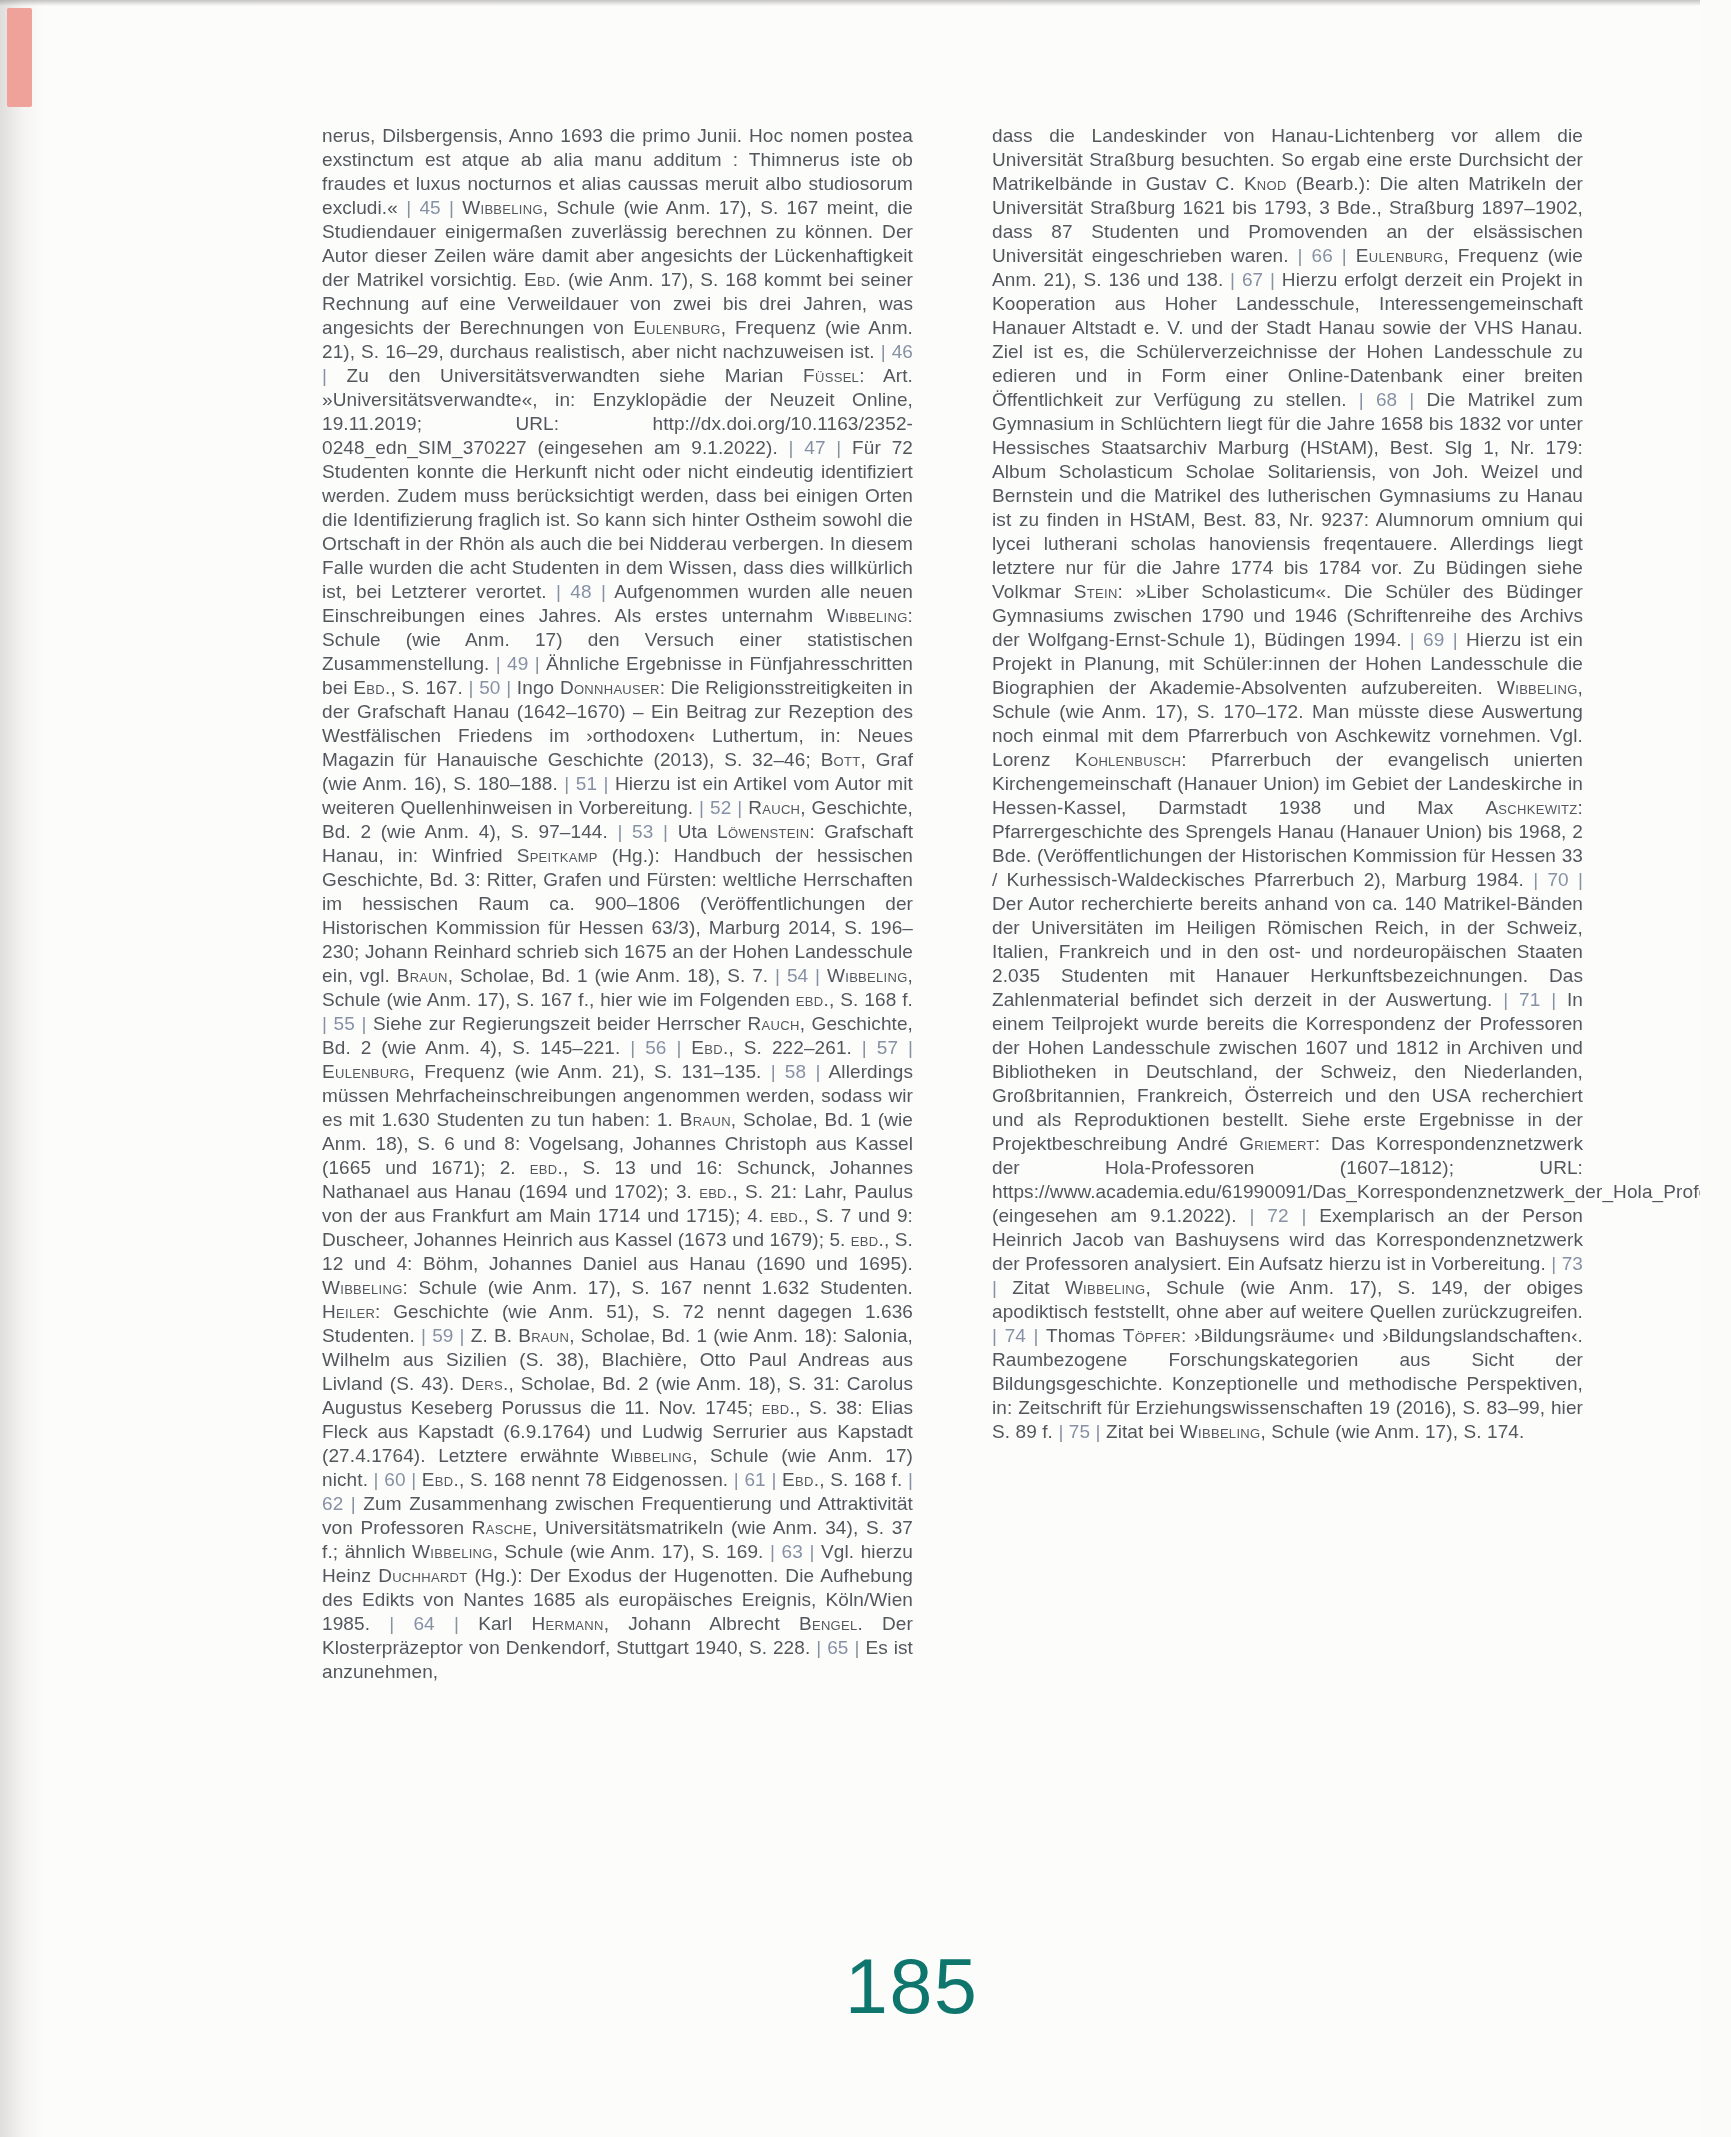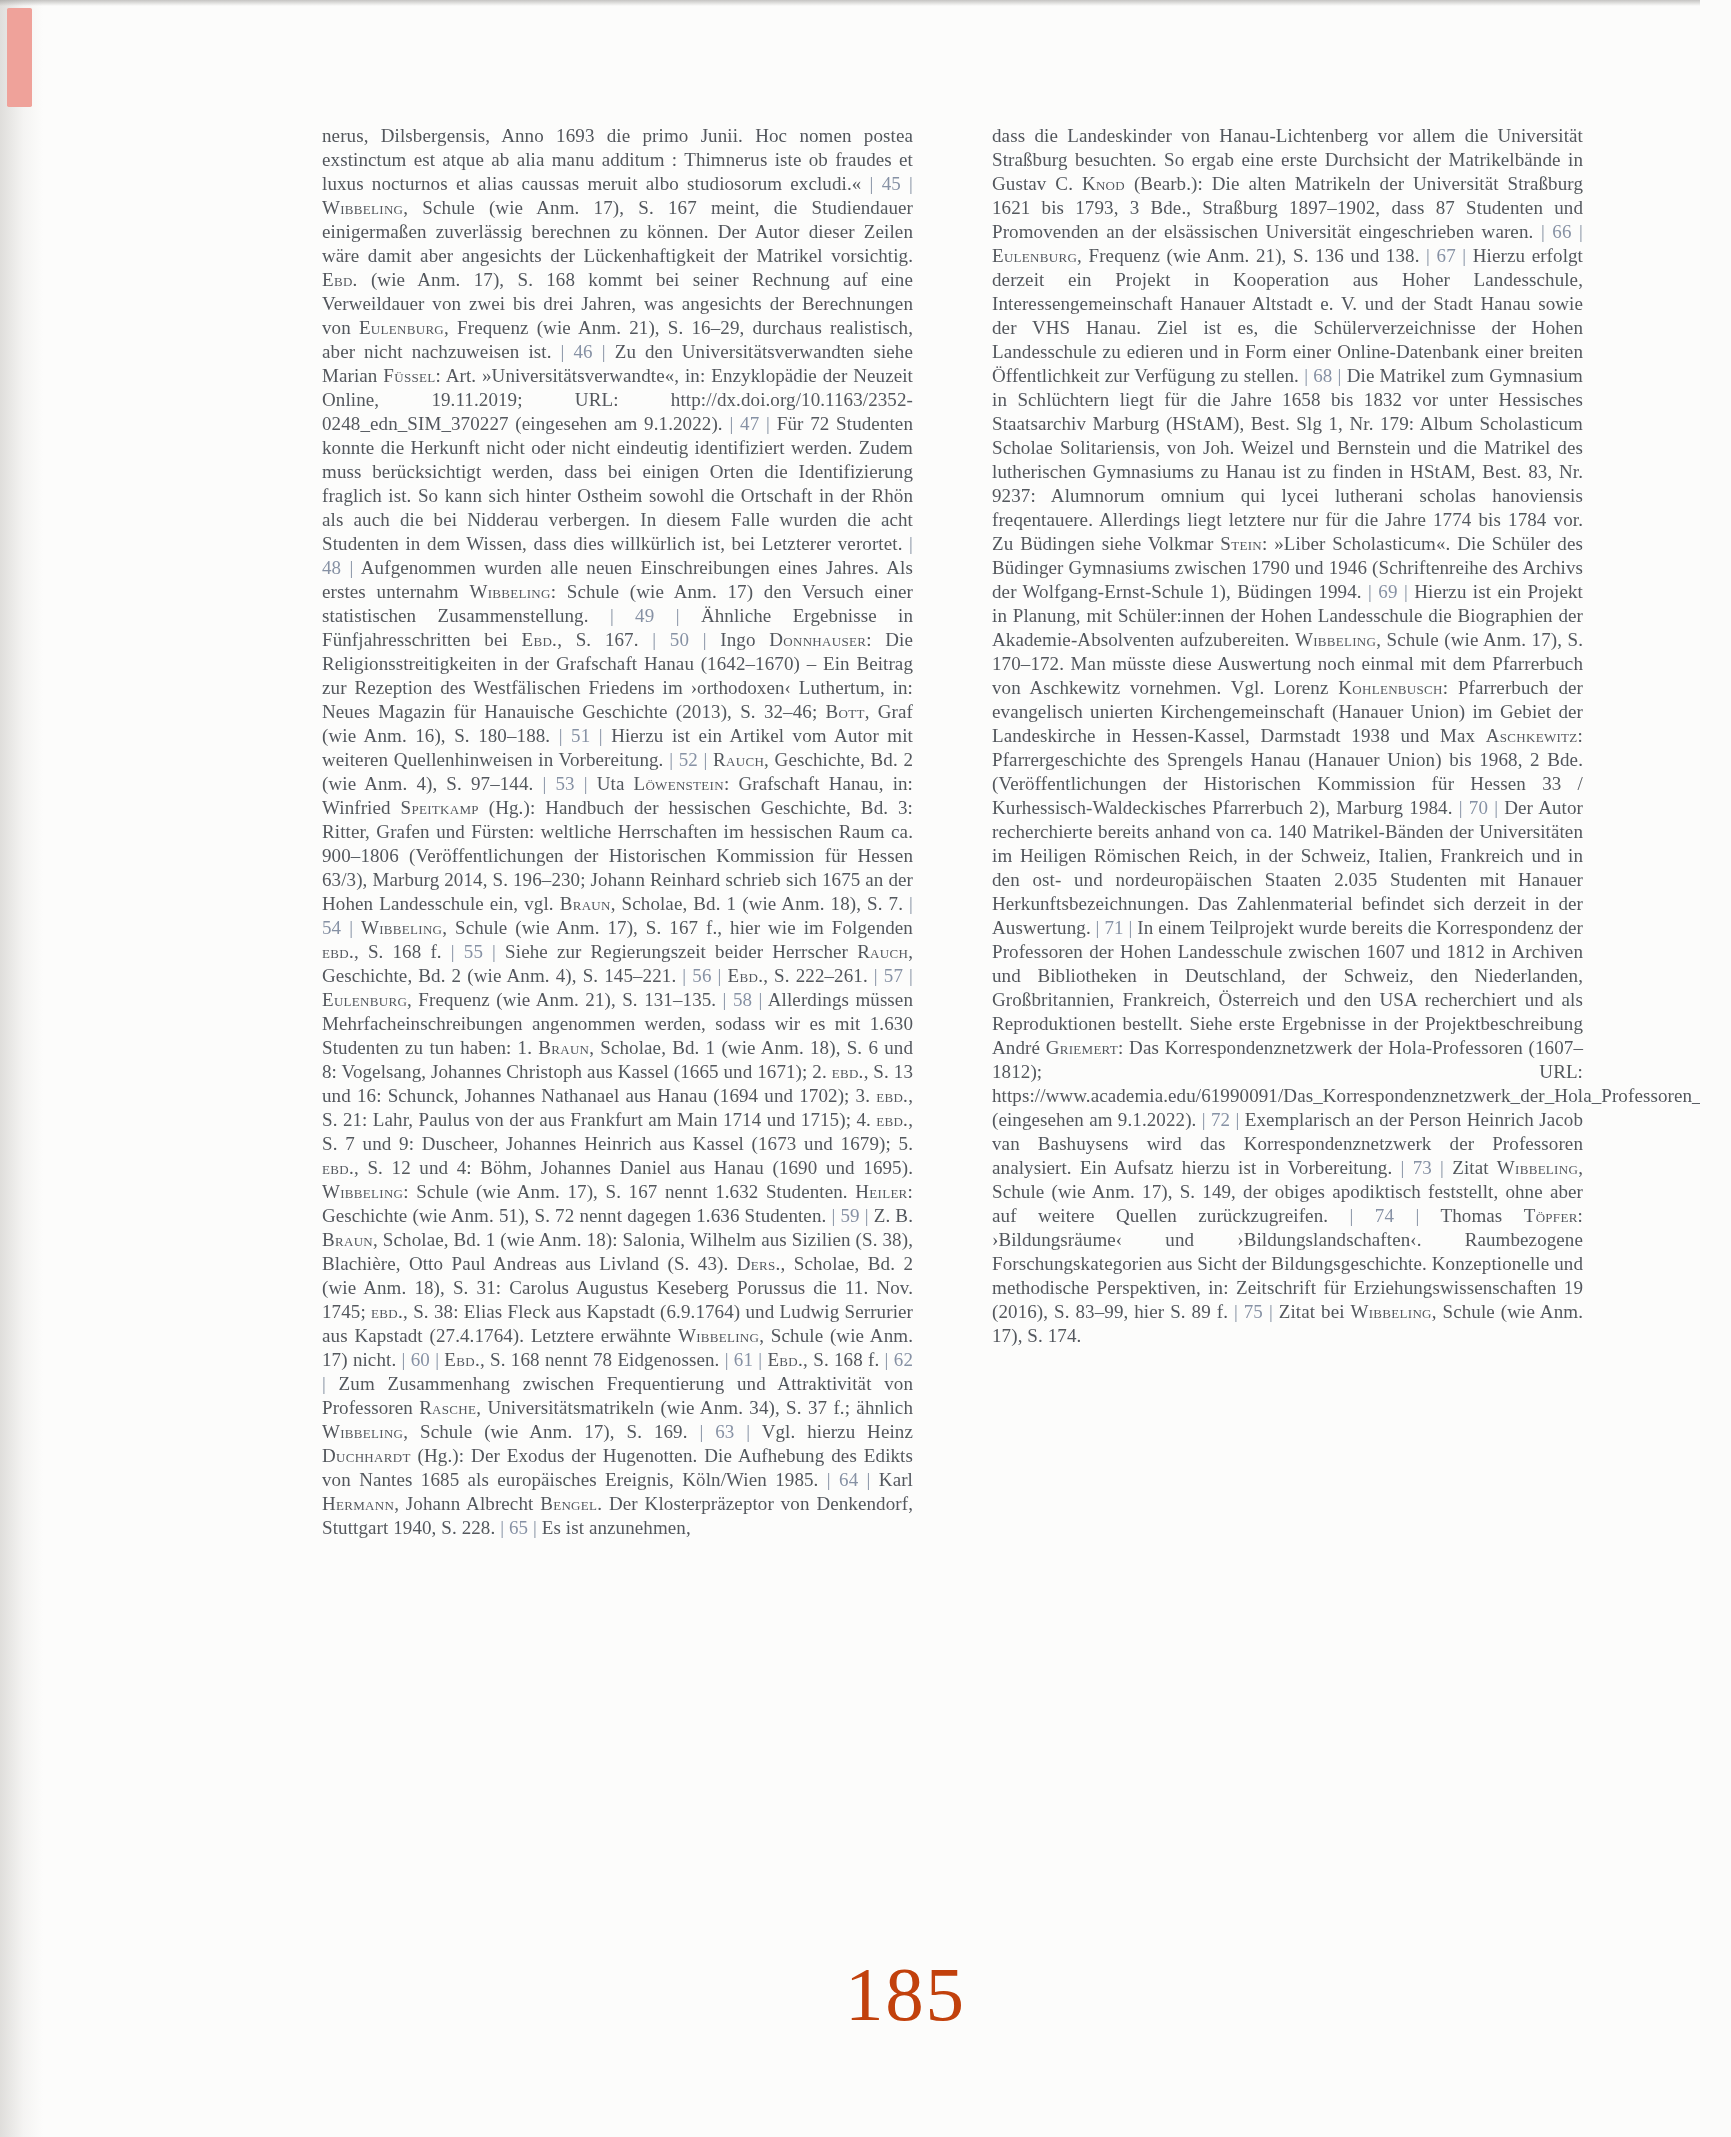--- a/index.html
+++ b/index.html
@@ -6,21 +6,21 @@
     margin: 0;
     padding: 0;
     background: #fbfbfa;
   }
   #page {
     position: relative;
     width: 1700px;
     height: 2137px;
     background: #fcfcfb;
     overflow: hidden;
-    font-family: Liberation Serif, serif;
+    font-family: Liberation Sans, sans-serif;
   }
   
   #edge-left {
     position: absolute; left: 0; top: 0; width: 43px; height: 2137px;
     background: linear-gradient(to right, rgba(176,172,167,0.38), rgba(210,207,203,0.18) 55%, rgba(255,255,255,0));
     pointer-events: none;
   }
   #edge-top {
     position: absolute; left: 0; top: 0; width: 1732px; height: 5.8px;
     background: linear-gradient(to bottom, rgba(130,128,125,0.45), rgba(255,255,255,0));
@@ -64,15 +64,15 @@
 <body>
 
 <div id="page" style="background: rgb(252, 252, 251);">
   <div id="edge-left"></div>
   <div id="edge-top"></div>
   <div id="corner-mark" style="background: rgb(239, 162, 154);"></div>
 
   <div id="col-left" class="col">nerus, Dilsbergensis, Anno 1693 die primo Junii. Hoc nomen postea exstinctum est atque ab alia manu additum : Thimnerus iste ob fraudes et luxus nocturnos et alias caussas meruit albo studiosorum excludi.« <span class="fn-num">| 45 |</span> <span class="sc">Wibbeling</span>, Schule (wie Anm. 17), S. 167 meint, die Studiendauer einigermaßen zuverlässig berechnen zu können. Der Autor dieser Zeilen wäre damit aber angesichts der Lückenhaftigkeit der Matrikel vorsichtig. <span class="sc">Ebd.</span> (wie Anm. 17), S. 168 kommt bei seiner Rechnung auf eine Verweildauer von zwei bis drei Jahren, was angesichts der Berechnungen von <span class="sc">Eulenburg</span>, Frequenz (wie Anm. 21), S. 16–29, durchaus realistisch, aber nicht nachzuweisen ist. <span class="fn-num">| 46 |</span> Zu den Universitätsverwandten siehe Marian <span class="sc">Füssel</span>: Art. »Universitätsverwandte«, in: Enzyklopädie der Neuzeit Online, 19.11.2019; URL: http://dx.doi.org/10.1163/2352-0248_edn_SIM_370227 (eingesehen am 9.1.2022). <span class="fn-num">| 47 |</span> Für 72 Studenten konnte die Herkunft nicht oder nicht eindeutig identifiziert werden. Zudem muss berücksichtigt werden, dass bei einigen Orten die Identifizierung fraglich ist. So kann sich hinter Ostheim sowohl die Ortschaft in der Rhön als auch die bei Nidderau verbergen. In diesem Falle wurden die acht Studenten in dem Wissen, dass dies willkürlich ist, bei Letzterer verortet. <span class="fn-num">| 48 |</span> Aufgenommen wurden alle neuen Einschreibungen eines Jahres. Als erstes unternahm <span class="sc">Wibbeling</span>: Schule (wie Anm. 17) den Versuch einer statistischen Zusammenstellung. <span class="fn-num">| 49 |</span> Ähnliche Ergebnisse in Fünfjahresschritten bei <span class="sc">Ebd.</span>, S. 167. <span class="fn-num">| 50 |</span> Ingo <span class="sc">Donnhauser</span>: Die Religionsstreitigkeiten in der Grafschaft Hanau (1642–1670) – Ein Beitrag zur Rezeption des Westfälischen Friedens im ›orthodoxen‹ Luthertum, in: Neues Magazin für Hanauische Geschichte (2013), S. 32–46; <span class="sc">Bott</span>, Graf (wie Anm. 16), S. 180–188. <span class="fn-num">| 51 |</span> Hierzu ist ein Artikel vom Autor mit weiteren Quellenhinweisen in Vorbereitung. <span class="fn-num">| 52 |</span> <span class="sc">Rauch</span>, Geschichte, Bd. 2 (wie Anm. 4), S. 97–144. <span class="fn-num">| 53 |</span> Uta <span class="sc">Löwenstein</span>: Grafschaft Hanau, in: Winfried <span class="sc">Speitkamp</span> (Hg.): Handbuch der hessischen Geschichte, Bd. 3: Ritter, Grafen und Fürsten: weltliche Herrschaften im hessischen Raum ca. 900–1806 (Veröffentlichungen der Historischen Kommission für Hessen 63/3), Marburg 2014, S. 196–230; Johann Reinhard schrieb sich 1675 an der Hohen Landesschule ein, vgl. <span class="sc">Braun</span>, Scholae, Bd. 1 (wie Anm. 18), S. 7. <span class="fn-num">| 54 |</span> <span class="sc">Wibbeling</span>, Schule (wie Anm. 17), S. 167 f., hier wie im Folgenden <span class="sc">ebd.</span>, S. 168 f. <span class="fn-num">| 55 |</span> Siehe zur Regierungszeit beider Herrscher <span class="sc">Rauch</span>, Geschichte, Bd. 2 (wie Anm. 4), S. 145–221. <span class="fn-num">| 56 |</span> <span class="sc">Ebd.</span>, S. 222–261. <span class="fn-num">| 57 |</span> <span class="sc">Eulenburg</span>, Frequenz (wie Anm. 21), S. 131–135. <span class="fn-num">| 58 |</span> Allerdings müssen Mehrfacheinschreibungen angenommen werden, sodass wir es mit 1.630 Studenten zu tun haben: 1. <span class="sc">Braun</span>, Scholae, Bd. 1 (wie Anm. 18), S. 6 und 8: Vogelsang, Johannes Christoph aus Kassel (1665 und 1671); 2. <span class="sc">ebd.</span>, S. 13 und 16: Schunck, Johannes Nathanael aus Hanau (1694 und 1702); 3. <span class="sc">ebd.</span>, S. 21: Lahr, Paulus von der aus Frankfurt am Main 1714 und 1715); 4. <span class="sc">ebd.</span>, S. 7 und 9: Duscheer, Johannes Heinrich aus Kassel (1673 und 1679); 5. <span class="sc">ebd.</span>, S. 12 und 4: Böhm, Johannes Daniel aus Hanau (1690 und 1695). <span class="sc">Wibbeling</span>: Schule (wie Anm. 17), S. 167 nennt 1.632 Studenten. <span class="sc">Heiler</span>: Geschichte (wie Anm. 51), S. 72 nennt dagegen 1.636 Studenten. <span class="fn-num">| 59 |</span> Z. B. <span class="sc">Braun</span>, Scholae, Bd. 1 (wie Anm. 18): Salonia, Wilhelm aus Sizilien (S. 38), Blachière, Otto Paul Andreas aus Livland (S. 43). <span class="sc">Ders.</span>, Scholae, Bd. 2 (wie Anm. 18), S. 31: Carolus Augustus Keseberg Porussus die 11. Nov. 1745; <span class="sc">ebd.</span>, S. 38: Elias Fleck aus Kapstadt (6.9.1764) und Ludwig Serrurier aus Kapstadt (27.4.1764). Letztere erwähnte <span class="sc">Wibbeling</span>, Schule (wie Anm. 17) nicht. <span class="fn-num">| 60 |</span> <span class="sc">Ebd.</span>, S. 168 nennt 78 Eidgenossen. <span class="fn-num">| 61 |</span> <span class="sc">Ebd.</span>, S. 168 f. <span class="fn-num">| 62 |</span> Zum Zusammenhang zwischen Frequentierung und Attraktivität von Professoren <span class="sc">Rasche</span>, Universitätsmatrikeln (wie Anm. 34), S. 37 f.; ähnlich <span class="sc">Wibbeling</span>, Schule (wie Anm. 17), S. 169. <span class="fn-num">| 63 |</span> Vgl. hierzu Heinz <span class="sc">Duchhardt</span> (Hg.): Der Exodus der Hugenotten. Die Aufhebung des Edikts von Nantes 1685 als europäisches Ereignis, Köln/Wien 1985. <span class="fn-num">| 64 |</span> Karl <span class="sc">Hermann</span>, Johann Albrecht <span class="sc">Bengel</span>. Der Klosterpräzeptor von Denkendorf, Stuttgart 1940, S. 228. <span class="fn-num">| 65 |</span> Es ist anzunehmen,</div>
   <div id="col-right" class="col">dass die Landeskinder von Hanau-Lichtenberg vor allem die Universität Straßburg besuchten. So ergab eine erste Durchsicht der Matrikelbände in Gustav C. <span class="sc">Knod</span> (Bearb.): Die alten Matrikeln der Universität Straßburg 1621 bis 1793, 3 Bde., Straßburg 1897–1902, dass 87 Studenten und Promovenden an der elsässischen Universität eingeschrieben waren. <span class="fn-num">| 66 |</span> <span class="sc">Eulenburg</span>, Frequenz (wie Anm. 21), S. 136 und 138. <span class="fn-num">| 67 |</span> Hierzu erfolgt derzeit ein Projekt in Kooperation aus Hoher Landesschule, Interessengemeinschaft Hanauer Altstadt e. V. und der Stadt Hanau sowie der VHS Hanau. Ziel ist es, die Schülerverzeichnisse der Hohen Landesschule zu edieren und in Form einer Online-Datenbank einer breiten Öffentlichkeit zur Verfügung zu stellen. <span class="fn-num">| 68 |</span> Die Matrikel zum Gymnasium in Schlüchtern liegt für die Jahre 1658 bis 1832 vor unter Hessisches Staatsarchiv Marburg (HStAM), Best. Slg 1, Nr. 179: Album Scholasticum Scholae Solitariensis, von Joh. Weizel und Bernstein und die Matrikel des lutherischen Gymnasiums zu Hanau ist zu finden in HStAM, Best. 83, Nr. 9237: Alumnorum omnium qui lycei lutherani scholas hanoviensis freqentauere. Allerdings liegt letztere nur für die Jahre 1774 bis 1784 vor. Zu Büdingen siehe Volkmar <span class="sc">Stein</span>: »Liber Scholasticum«. Die Schüler des Büdinger Gymnasiums zwischen 1790 und 1946 (Schriftenreihe des Archivs der Wolfgang-Ernst-Schule 1), Büdingen 1994. <span class="fn-num">| 69 |</span> Hierzu ist ein Projekt in Planung, mit Schüler:innen der Hohen Landesschule die Biographien der Akademie-Absolventen aufzubereiten. <span class="sc">Wibbeling</span>, Schule (wie Anm. 17), S. 170–172. Man müsste diese Auswertung noch einmal mit dem Pfarrerbuch von Aschkewitz vornehmen. Vgl. Lorenz <span class="sc">Kohlenbusch</span>: Pfarrerbuch der evangelisch unierten Kirchengemeinschaft (Hanauer Union) im Gebiet der Landeskirche in Hessen-Kassel, Darmstadt 1938 und Max <span class="sc">Aschkewitz</span>: Pfarrergeschichte des Sprengels Hanau (Hanauer Union) bis 1968, 2 Bde. (Veröffentlichungen der Historischen Kommission für Hessen 33 / Kurhessisch-Waldeckisches Pfarrerbuch 2), Marburg 1984. <span class="fn-num">| 70 |</span> Der Autor recherchierte bereits anhand von ca. 140 Matrikel-Bänden der Universitäten im Heiligen Römischen Reich, in der Schweiz, Italien, Frankreich und in den ost- und nordeuropäischen Staaten 2.035 Studenten mit Hanauer Herkunftsbezeichnungen. Das Zahlenmaterial befindet sich derzeit in der Auswertung. <span class="fn-num">| 71 |</span> In einem Teilprojekt wurde bereits die Korrespondenz der Professoren der Hohen Landesschule zwischen 1607 und 1812 in Archiven und Bibliotheken in Deutschland, der Schweiz, den Niederlanden, Großbritannien, Frankreich, Österreich und den USA recherchiert und als Reproduktionen bestellt. Siehe erste Ergebnisse in der Projektbeschreibung André <span class="sc">Griemert</span>: Das Korrespondenznetzwerk der Hola-Professoren (1607–1812); URL: https://www.academia.edu/61990091/Das_Korrespondenznetzwerk_der_Hola_Professoren_1607_bis_1812 (eingesehen am 9.1.2022). <span class="fn-num">| 72 |</span> Exemplarisch an der Person Heinrich Jacob van Bashuysens wird das Korrespondenznetzwerk der Professoren analysiert. Ein Aufsatz hierzu ist in Vorbereitung. <span class="fn-num">| 73 |</span> Zitat <span class="sc">Wibbeling</span>, Schule (wie Anm. 17), S. 149, der obiges apodiktisch feststellt, ohne aber auf weitere Quellen zurückzugreifen. <span class="fn-num">| 74 |</span> Thomas <span class="sc">Töpfer</span>: ›Bildungsräume‹ und ›Bildungslandschaften‹. Raumbezogene Forschungskategorien aus Sicht der Bildungsgeschichte. Konzeptionelle und methodische Perspektiven, in: Zeitschrift für Erziehungswissenschaften 19 (2016), S. 83–99, hier S. 89 f. <span class="fn-num">| 75 |</span> Zitat bei <span class="sc">Wibbeling</span>, Schule (wie Anm. 17), S. 174.</div>
 
-  <div id="page-number" style="color: #c2410c; margin-top: 8px;">185</div>
+  <div id="page-number" style="color: #0f766e;">185</div>
 </div>
 
 
 </body></html>

